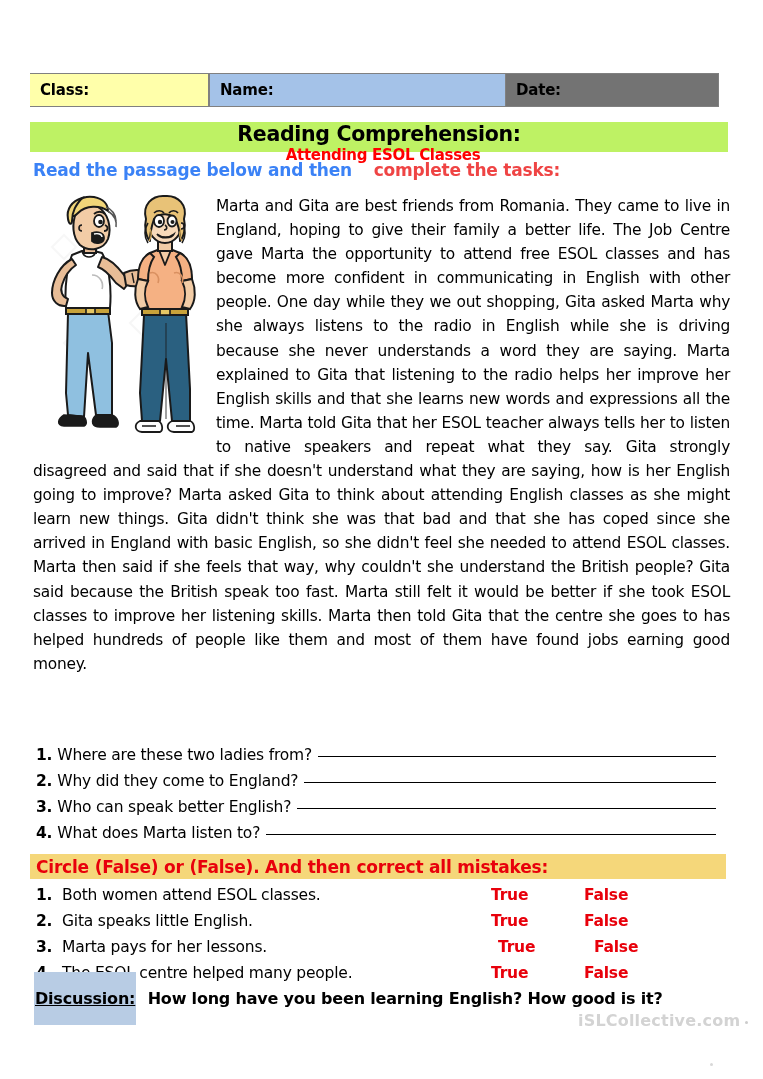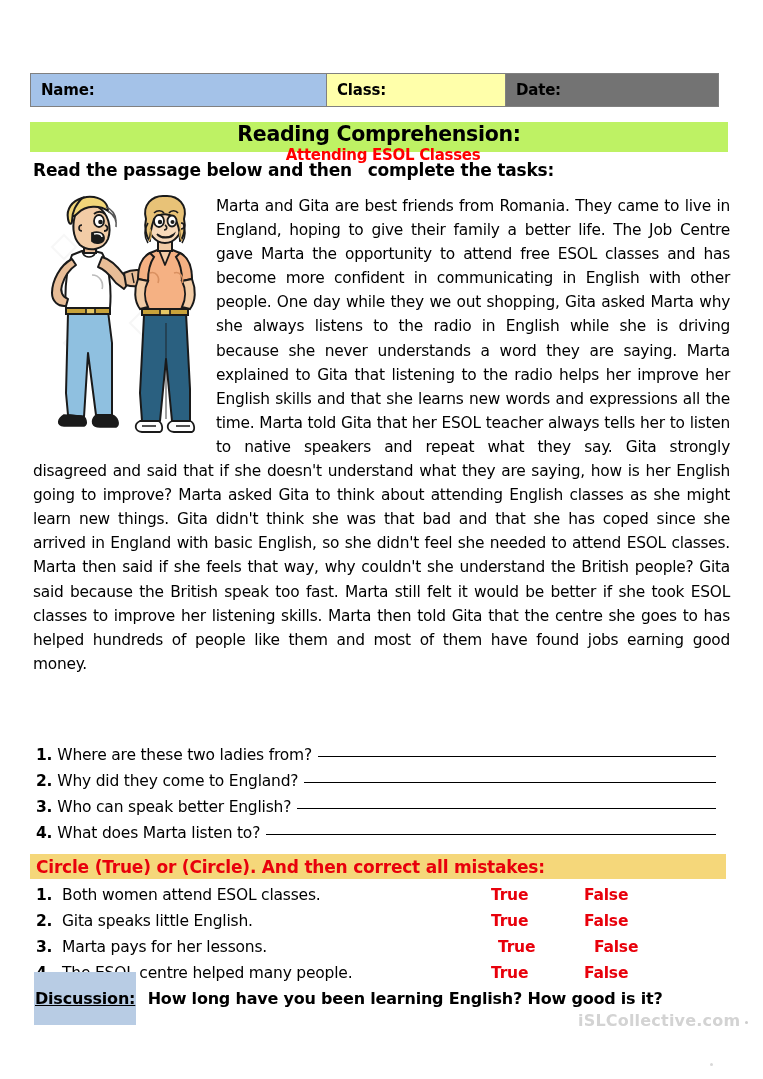--- a/index.html
+++ b/index.html
@@ -78,22 +78,22 @@
   
   .instruction {
     position: absolute;
     left: 33px;
     top: 160px;
     white-space: nowrap;
     font-size: 17px;
     font-weight: bold;
     letter-spacing: -0.2px;
   }
-  .instruction .blk { color: #000000; }
-  .instruction .red { color: #000000; margin-left: 10px; }
+  .instruction .blk { color: #3b82f6; }
+  .instruction .red { color: #ef4444; margin-left: 16px; }
 
   
   .illus {
     position: absolute;
     left: 38px;
     top: 193px;
     width: 172px;
     height: 245px;
   }
   .illus svg { display: block; }
@@ -229,25 +229,25 @@
     background: #d8d8d8;
     border-radius: 50%;
   }
 </style>
 </head>
 <body>
 
 <div class="page">
 
   <div class="id-table">
+    <div class="id-cell id-class">
+      <span>Class:</span>
+    </div>
     <div class="id-cell id-name">
       <span>Name:</span>
-    </div>
-    <div class="id-cell id-class">
-      <span>Class:</span>
     </div>
     <div class="id-cell id-date">
       <span>Date:</span>
     </div>
   </div>
 
   <div class="title-bar">
     <span class="title-main">Reading Comprehension:</span>
     <span class="title-sub">Attending ESOL Classes</span>
   </div>
@@ -373,21 +373,21 @@
     <span class="qtext">Who can speak better English?</span>
     <span class="qline"></span>
   </div>
   <div class="qrow" style="top:824px">
     <span class="qnum">4.</span>
     <span class="qtext">What does Marta listen to?</span>
     <span class="qline"></span>
   </div>
 
   <div class="sec-bar sec-orange">
-    <span>Circle (True) or (Circle). And then correct all mistakes:</span>
+    <span>Circle (False) or (False). And then correct all mistakes:</span>
   </div>
 
   <div class="tfrow" style="top:886px">
     <span class="qnum">1.</span>
     <span class="tf-stmt">Both women attend ESOL classes.</span>
     <span class="tf-true" style="left:455px;top:0">True</span>
     <span class="tf-false" style="left:548px;top:0">False</span>
   </div>
 
   <div class="tfrow" style="top:912px">

